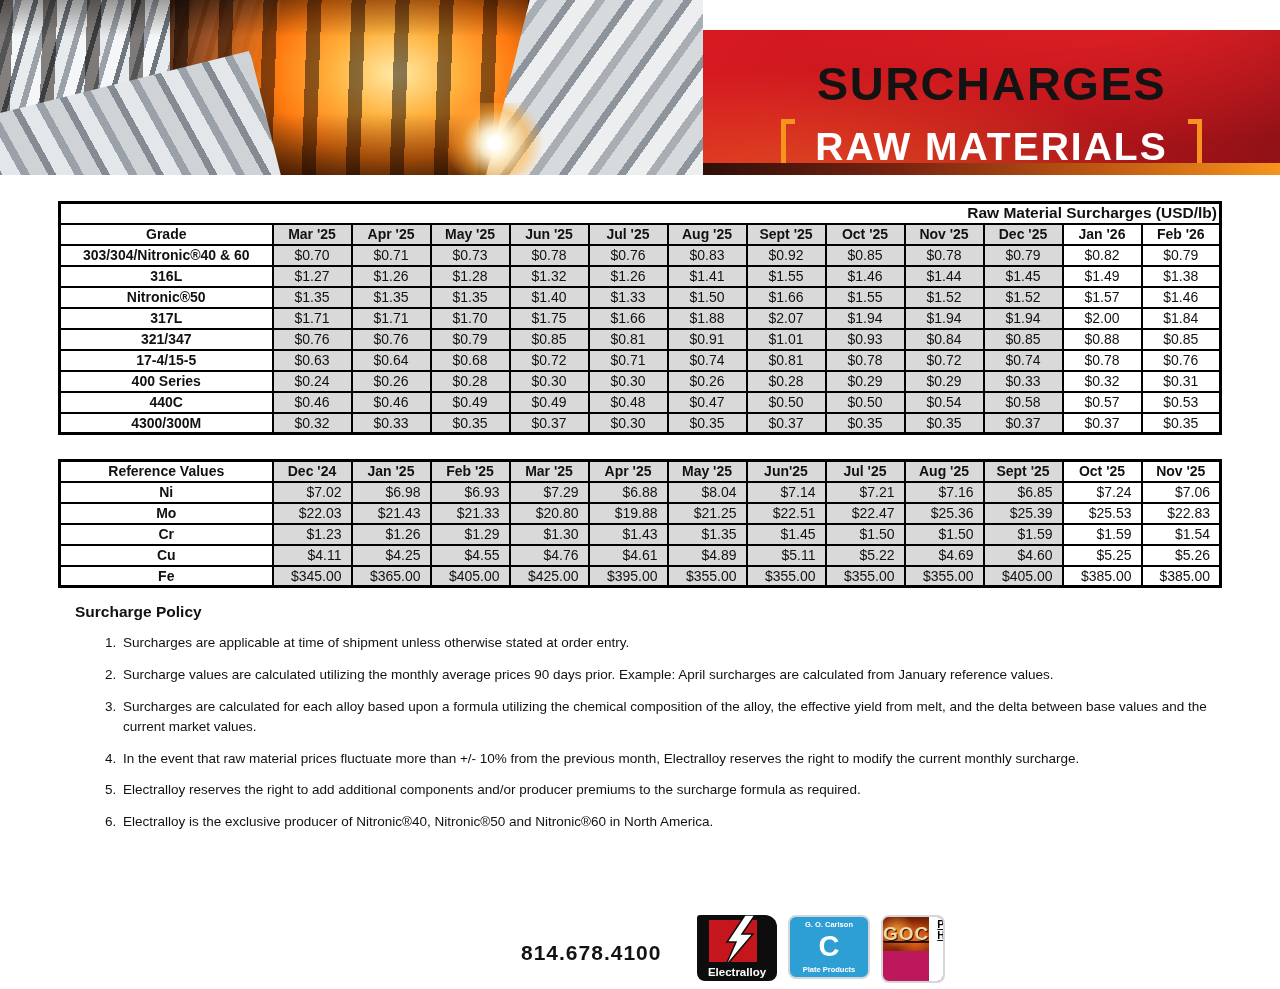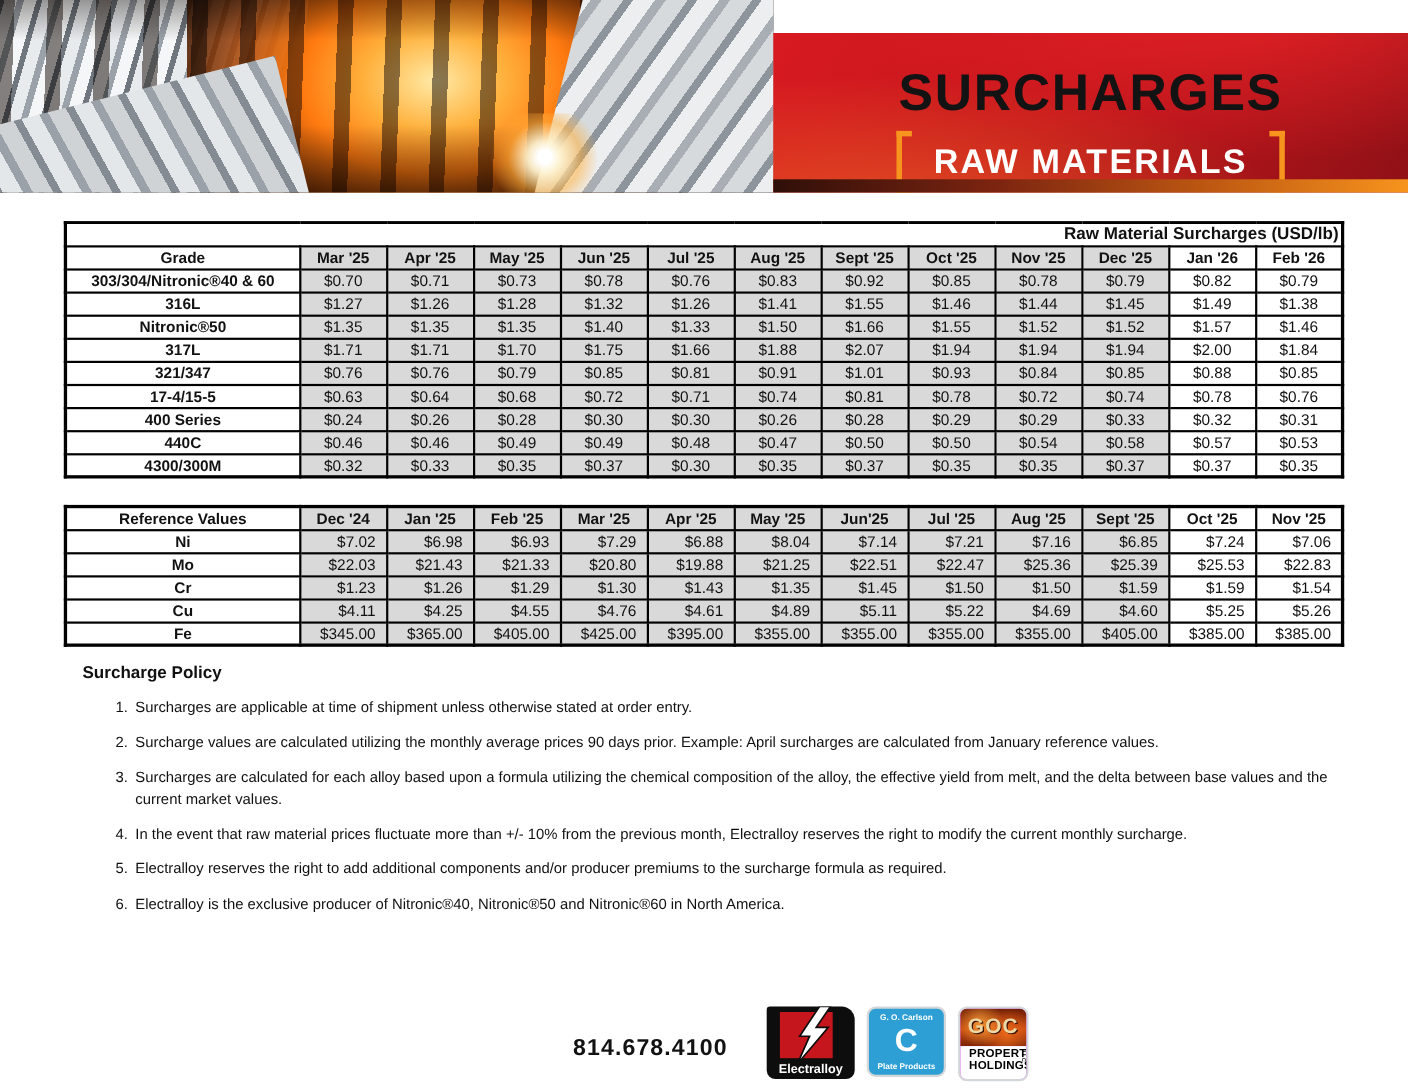--- a/index.html
+++ b/index.html
@@ -53,21 +53,21 @@
     position:absolute; left:0; right:0; bottom:0; height:12px;
     background:linear-gradient(90deg,#2f0f09,#7c2410 35%,#c05a12 70%,#f7941d 100%);
   }
   .h-title {
     margin-top:26px; font-size:47px; font-weight:800; letter-spacing:1.5px; color:#131313;
   }
   .h-subrow { display:flex; align-items:center; justify-content:center; gap:20px; margin-top:8px; }
   .bk { width:14px; height:56px; border:5px solid #f7941d; }
   .bk-l { border-right:none; }
   .bk-r { border-left:none; }
-  .h-sub { font-size:31px; font-weight:800; letter-spacing:2px; color:#ffffff; }
+  .h-sub { font-size:39px; font-weight:800; letter-spacing:2px; color:#ffffff; }
 
   
   .content { padding:26px 58px 0 58px; }
 
   table.grid {
     border-collapse:collapse; width:1164px; table-layout:fixed;
     border:3px solid #000; font-size:14px;
   }
   .grid th, .grid td {
     border:2px solid #000; height:21px; padding:0 2px; text-align:center;
@@ -114,30 +114,30 @@
   .logos { position:absolute; left:697px; top:6px; display:flex; gap:11px; align-items:flex-start; }
 
   .lg-el { position:relative; width:80px; height:66px; background:#0d0d0d; border-radius:3px 12px 8px 8px; }
   .lg-el .red { position:absolute; left:12px; top:5px; width:48px; height:42px; background:#c4161c; }
   .lg-el svg { position:absolute; left:20px; top:0px; }
   .lg-el .lab {
     position:absolute; left:0; right:0; bottom:3px; text-align:center;
     color:#fff; font-size:11.5px; font-weight:bold;
   }
   .lg-ca {
-    width:72px; height:64px; background:#2e9fd4; border:2px solid #d4d7d9; border-radius:8px;
+    width:82px; height:64px; background:#2e9fd4; border:2px solid #d4d7d9; border-radius:8px;
     display:flex; flex-direction:column; align-items:center; justify-content:space-between;
     padding:3px 1px; color:#fff; text-align:center;
   }
   .lg-ca .t { font-size:7.5px; font-weight:bold; }
   .lg-ca .c { font-size:29px; font-weight:800; line-height:.8; }
   .lg-ca .b { font-size:7.5px; font-weight:bold; }
   .lg-goc {
-    width:64px; height:68px; background:#d946ef; border:2px solid #d4d7d9; border-radius:8px;
-    overflow:hidden; display:flex; flex-direction:column;
+    width:64px; height:68px; background:#be185d; border:2px solid #d4d7d9; border-radius:8px;
+    overflow:hidden; display:flex; text-decoration:underline;
   }
   .lg-goc .fire {
     height:34px; display:flex; align-items:center; justify-content:center;
     background:
       radial-gradient(circle at 30% 40%, rgba(255,170,60,.8), transparent 45%),
       radial-gradient(circle at 70% 70%, rgba(255,120,30,.7), transparent 50%),
       linear-gradient(180deg,#6e1d06,#c84a10 55%,#7c2507);
     color:#ecd9a6; font-size:19px; font-weight:800; letter-spacing:1px;
     text-shadow:1px 1px 0 #3a0f02;
   }

